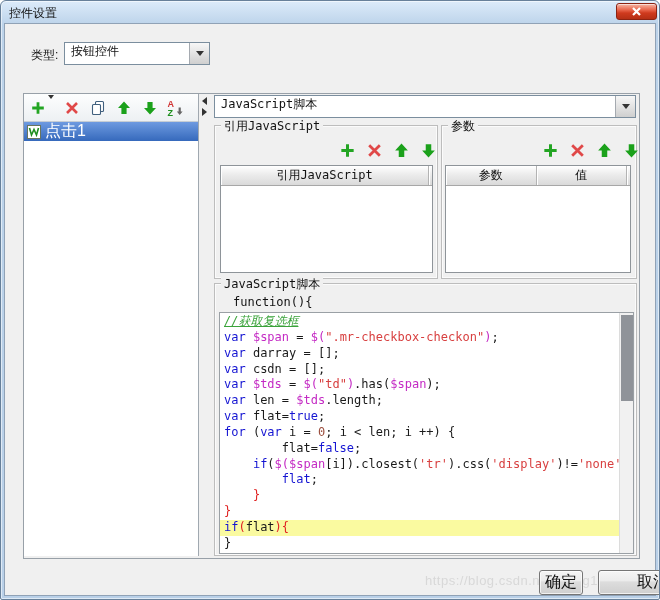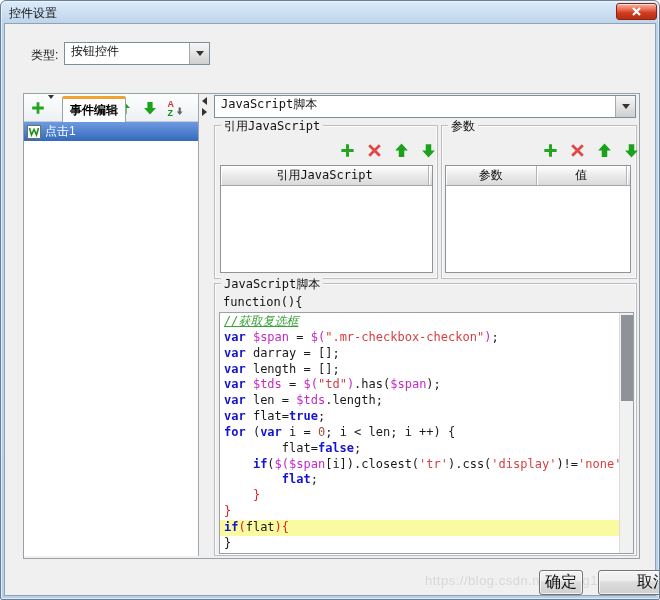--- a/index.html
+++ b/index.html
@@ -27,21 +27,21 @@
     border:1px solid #98a0a8;border-bottom:none;border-radius:2px 2px 0 0;background:linear-gradient(#f3f3f3,#e7e7e7);margin-top:28px;}
   .tab.active{background:#fbfcfd;border-top:3px solid var(--accent_tab);font-weight:bold;z-index:5;}
   .tabpanel{position:absolute;left:22px;top:92px;width:615px;height:464px;border:1px solid #98a0a8;background:#f0f0f0;}
 
   
   .left-pane{position:absolute;left:23px;top:93px;width:174px;height:462px;border-right:1px solid #a0a8b0;display:flex;flex-direction:column;}
   .ltoolbar{height:27px;background:linear-gradient(#fdfefe,#edf0f3);border-bottom:1px solid #c6cdd4;
     display:flex;align-items:center;gap:9px;padding-left:5px;}
   .tbico{width:17px;height:17px;display:flex;align-items:center;justify-content:center;cursor:pointer;}
   .event-list{flex:1;background:#fff;overflow:hidden;}
-  .ev-item{height:19px;display:flex;align-items:center;gap:4px;padding-left:3px;font-size:12px;cursor:pointer;}
+  .ev-item{height:19px;display:flex;align-items:center;gap:4px;padding-left:3px;font-size:16px;cursor:pointer;}
   .ev-item.sel{background-color:var(--selection_blue);background-image:linear-gradient(rgba(255,255,255,.25),rgba(0,0,0,.12));color:#fff;}
 
   
   .split-btn{position:absolute;width:9px;height:10px;display:flex;align-items:center;justify-content:center;cursor:pointer;}
   .tri-left{width:0;height:0;border-top:4px solid transparent;border-bottom:4px solid transparent;border-right:5px solid #333;}
   .tri-right{width:0;height:0;border-top:4px solid transparent;border-bottom:4px solid transparent;border-left:5px solid #333;}
 
   
   .group{position:absolute;border:1px solid #bdbdbd;box-shadow:inset 0 0 0 1px rgba(255,255,255,.7);}
   .legend{position:absolute;top:-8px;left:6px;background:#f0f0f0;padding:0 3px;font-size:12px;color:#111;
@@ -55,21 +55,21 @@
     box-shadow:inset 1px 1px 0 #fff;font-family:"DejaVu Sans Mono","Liberation Sans",sans-serif;white-space:nowrap;}
   .gt-body{flex:1;background:#fff;}
 
   
   .fn-line{position:absolute;font-family:"DejaVu Sans Mono",monospace;font-size:12px;color:#111;}
   .editor{position:absolute;left:218px;top:311px;width:413px;height:240px;border:1px solid #9aa0a5;background:#fff;}
   .code{position:absolute;left:0;top:1px;right:13px;bottom:0;overflow:hidden;}
   .cl{height:15.85px;line-height:15.85px;white-space:pre;padding-left:4px;
     font-family:"DejaVu Sans Mono",monospace;font-size:12px;color:#1a1a1a;}
   .cl.hl{background:var(--highlight_line);}
-  .t-k{color:var(--keyword);font-weight:bold;}
+  .t-k{color:var(--keyword);font-weight:normal;}
   .t-v{color:var(--variable);}
   .t-s{color:var(--string);}
   .t-c{color:var(--comment);font-style:italic;text-decoration:underline;}
   .t-n{color:var(--number);}
   .t-r{color:var(--brace);}
   .vscroll{position:absolute;top:0;right:0;bottom:0;width:13px;background:#f1f1f1;border-left:1px solid #dcdcdc;}
   .vthumb{position:absolute;left:1px;right:0;top:2px;height:86px;background:#8f9399;cursor:pointer;}
 
   
   .watermark{position:absolute;left:424px;top:572px;font-size:13px;color:#d8d8d8;z-index:1;white-space:nowrap;letter-spacing:.5px;}
@@ -97,21 +97,20 @@
 
   <span class="abs lbl" style="left:30px;top:46px;">类型:</span>
   <div class="combo" style="left:63px;top:41px;width:144px;height:21px;">
     <span class="ctext">按钮控件</span>
     <span class="cbtn">
         <i class="tri-down"></i>
       </span>
   </div>
 
   <div class="tab" style="left:23px;top:72px;width:38px;height:20px;">属性</div>
-  <div class="tab active" style="left:61px;top:67px;width:62px;height:23px;">事件编辑</div>
 
   <div class="tabpanel"></div>
 
   <div class="left-pane">
     <div class="ltoolbar">
       <span class="tbico">
         <svg width="16" height="16" viewBox="0 0 16 16">
             <path d="M6.6 2.2h2.8v4.4h4.4v2.8H9.4v4.4H6.6V9.4H2.2V6.6h4.4z" fill="#23a523"></path>
           </svg>
       </span>
@@ -237,27 +236,27 @@
       <div class="gt-cell" style="flex:1;">参数</div>
       <div class="gt-cell" style="flex:1;">值</div>
       <div class="gt-cell" style="width:3px;border-right:none;"></div>
     </div>
     <div class="gt-body"></div>
   </div>
 
   <div class="group" style="left:213px;top:282px;width:421px;height:271px;">
     <span class="legend">JavaScript脚本</span>
   </div>
-  <div class="fn-line" style="left:222px;top:294px;">function(){</div>
+  <div class="fn-line" style="left:232px;top:294px;">function(){</div>
   <div class="editor">
     <div class="code">
         <div class="cl"><span class="t-c">//获取复选框</span></div>
         <div class="cl"><span class="t-k">var</span><span class="t-p"> </span><span class="t-v">$span</span><span class="t-p"> = </span><span class="t-v">$(</span><span class="t-s">".mr-checkbox-checkon"</span><span class="t-v">)</span><span class="t-p">;</span></div>
         <div class="cl"><span class="t-k">var</span><span class="t-p"> darray = [];</span></div>
-        <div class="cl"><span class="t-k">var</span><span class="t-p"> length = [];</span></div>
+        <div class="cl"><span class="t-k">var</span><span class="t-p"> csdn = [];</span></div>
         <div class="cl"><span class="t-k">var</span><span class="t-p"> </span><span class="t-v">$tds</span><span class="t-p"> = </span><span class="t-v">$(</span><span class="t-s">"td"</span><span class="t-v">)</span><span class="t-p">.has(</span><span class="t-v">$span</span><span class="t-p">);</span></div>
         <div class="cl"><span class="t-k">var</span><span class="t-p"> len = </span><span class="t-v">$tds</span><span class="t-p">.length;</span></div>
         <div class="cl"><span class="t-k">var</span><span class="t-p"> flat=</span><span class="t-k">true</span><span class="t-p">;</span></div>
         <div class="cl"><span class="t-k">for</span><span class="t-p"> (</span><span class="t-k">var</span><span class="t-p"> i = </span><span class="t-n">0</span><span class="t-p">; i &lt; len; i ++) {</span></div>
         <div class="cl"><span class="t-p">        flat=</span><span class="t-k">false</span><span class="t-p">;</span></div>
         <div class="cl"><span class="t-p">    </span><span class="t-k">if</span><span class="t-p">(</span><span class="t-v">$(</span><span class="t-v">$span</span><span class="t-p">[i]).</span><span class="t-p">closest(</span><span class="t-s">'tr'</span><span class="t-p">).css(</span><span class="t-s">'display'</span><span class="t-p">)!=</span><span class="t-s">'none'</span></div>
         <div class="cl"><span class="t-p">        </span><span class="t-k">flat</span><span class="t-p">;</span></div>
         <div class="cl"><span class="t-p">    </span><span class="t-r">}</span></div>
         <div class="cl"><span class="t-r">}</span></div>
         <div class="cl hl"><span class="t-k">if</span><span class="t-r">(</span><span class="t-p">flat</span><span class="t-r">)</span><span class="t-r">{</span></div>

